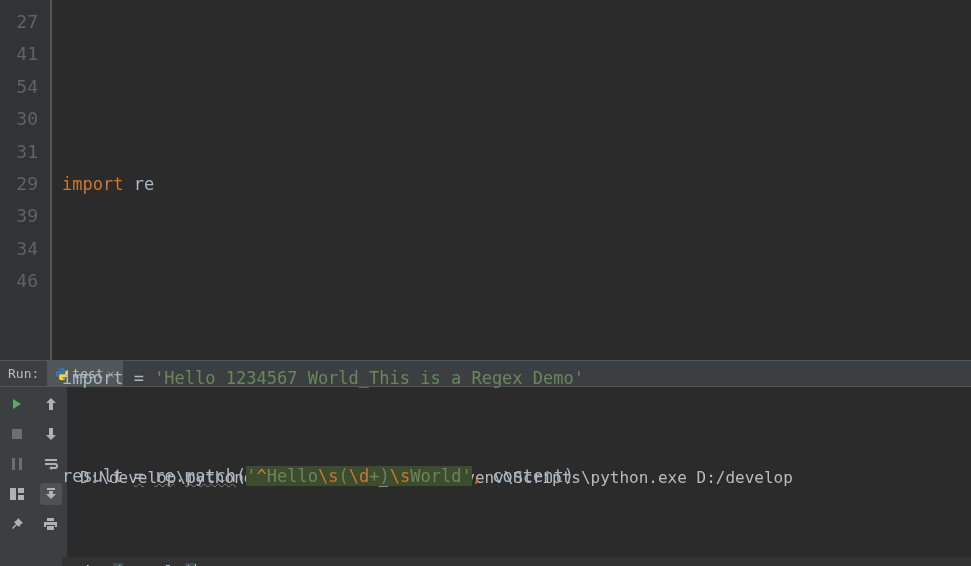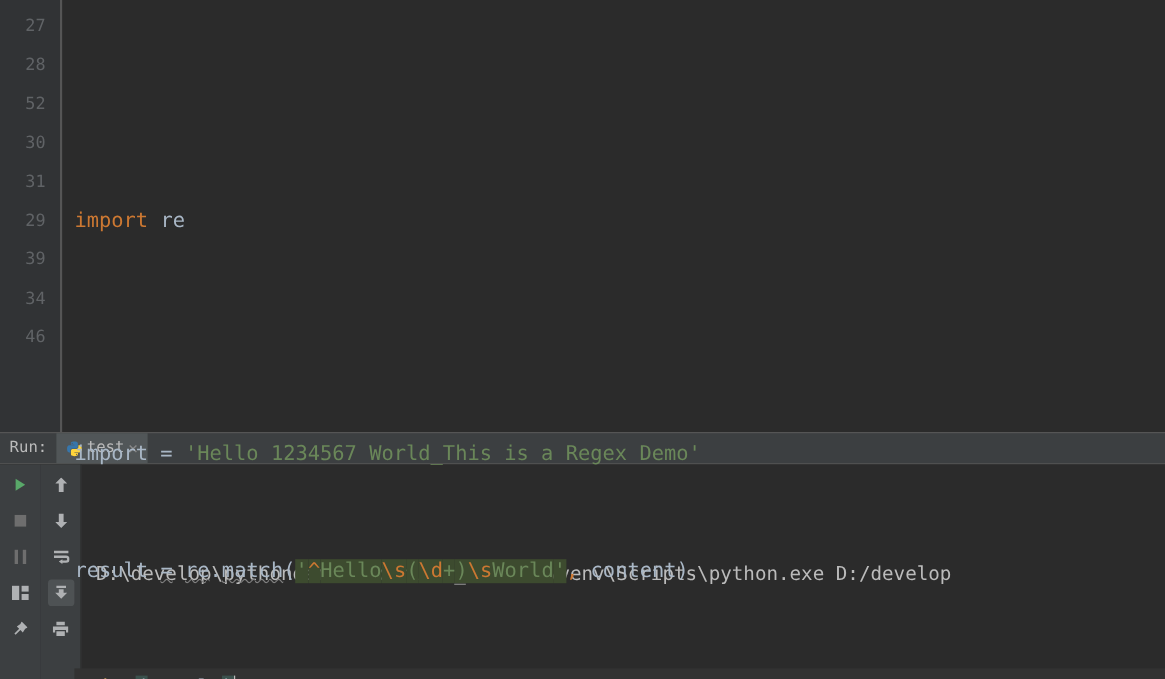--- a/index.html
+++ b/index.html
@@ -16,21 +16,21 @@
     display: flex;
     height: 360px;
   }
   .gutter {
     background: #313335;
     color: #606366;
     text-align: right;
     padding: 6px 12px 6px 0;
     width: 50px;
     line-height: 32.4px;
-    font-size: 14px;
+    font-size: 18px;
     user-select: none;
   }
   .gutter-line { height: 32.4px; }
   .code {
     flex: 1;
     padding: 6px 0 6px 10px;
     background: #2b2b2b;
     line-height: 32.4px;
     font-size: 17px;
     white-space: pre;
@@ -125,22 +125,22 @@
     overflow: hidden;
   }
   svg { display: block; }
 </style>
 </head>
 <body>
 
 <div class="editor-area">
   <div class="gutter">
     <div class="gutter-line">27</div>
-    <div class="gutter-line">28</div>
-    <div class="gutter-line">52</div>
+    <div class="gutter-line">41</div>
+    <div class="gutter-line">54</div>
     <div class="gutter-line">30</div>
     <div class="gutter-line">31</div>
     <div class="gutter-line">29</div>
     <div class="gutter-line">39</div>
     <div class="gutter-line">34</div>
     <div class="gutter-line">46</div>
   </div>
   <div class="divider-v"></div>
   <div class="code">
     <span class="code-line"></span>

